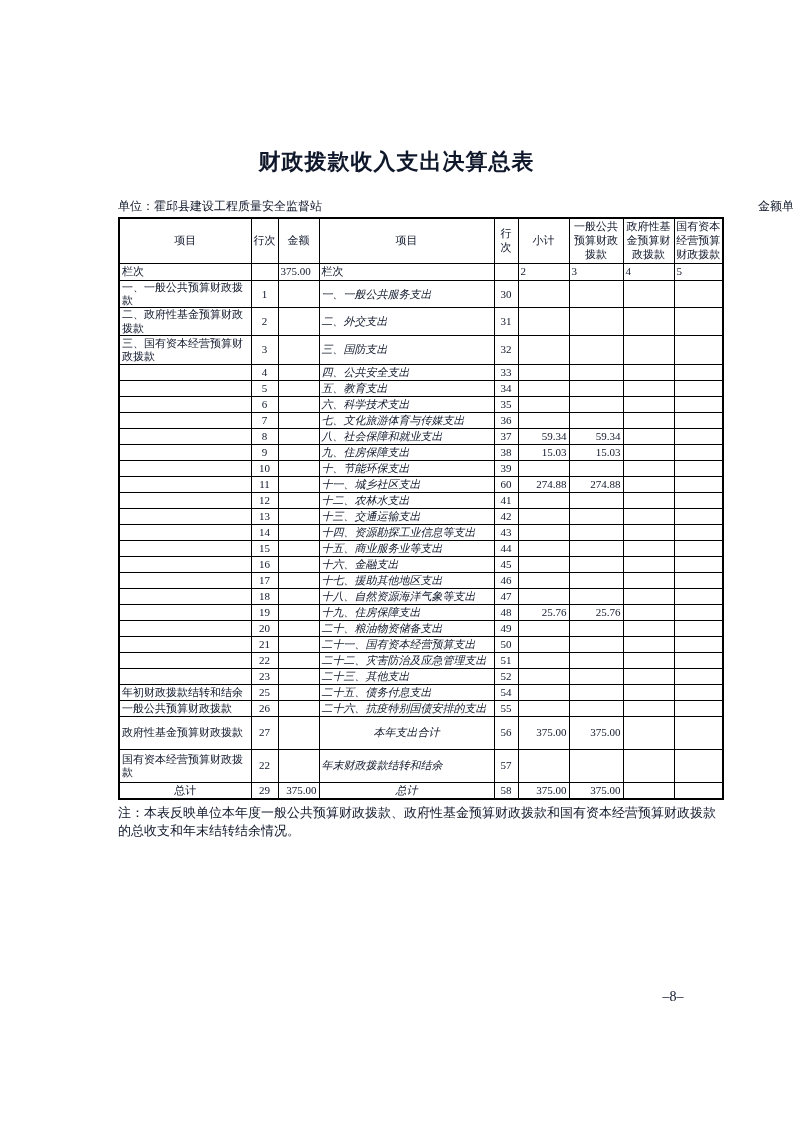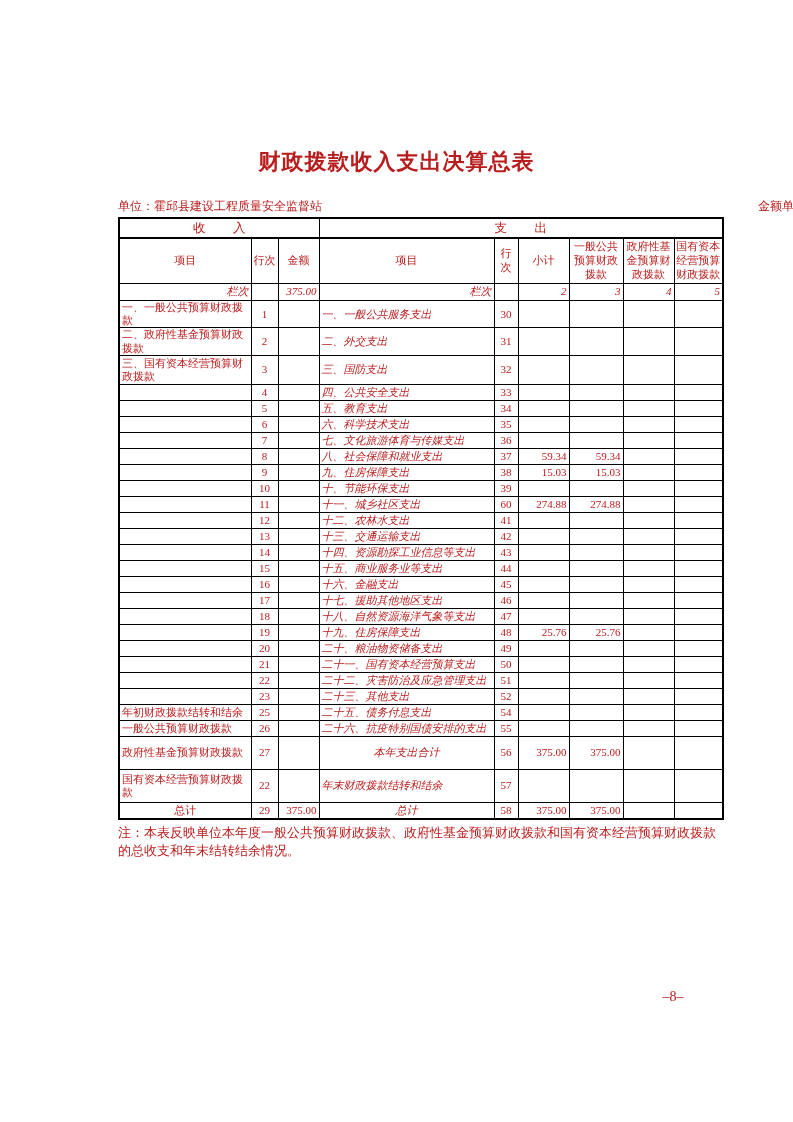--- a/index.html
+++ b/index.html
@@ -1,32 +1,32 @@
 <!DOCTYPE html>
 <html><head>
 <meta charset="utf-8">
 <style>
   html,body{margin:0;padding:0;background:#ffffff;}
-  .page{position:relative;width:793px;height:1122px;background:#fff;color:#b91c1c;
+  .page{position:relative;width:793px;height:1122px;background:#fff;color:#0f172a;
         font-family:"Liberation Serif","DejaVu Serif",serif;overflow:hidden;}
   .title{position:absolute;top:147px;left:0;width:100%;margin:0;text-align:center;
          font-family:"Liberation Sans","DejaVu Sans",sans-serif;font-weight:bold;
          font-size:22px;letter-spacing:1px;}
   .content{position:absolute;left:103px;top:181px;width:724px;margin-left:15px;}
   .code-line{text-align:right;font-size:11.5px;height:17px;line-height:17px;}
   .unit-line{display:flex;justify-content:space-between;font-size:12px;
              height:17px;line-height:17px;margin-bottom:2px;}
   table.main{border-collapse:collapse;table-layout:fixed;width:604px;
              border:2px solid #000;}
   table.main td,table.main th{border:1px solid #000;padding:0 2px;font-weight:normal;
              overflow:hidden;vertical-align:middle;font-size:11px;line-height:1.2;}
   tr.sec th{height:18px;font-size:12.5px;border-bottom:2px solid #000;text-align:center;}
   .sp{letter-spacing:2.2em;margin-right:-2.2em;}
   tr.colhead th{height:44px;font-size:11px;line-height:1.25;padding:0 1px;text-align:center;}
-  tr.lanci td{height:16px;text-align:right;font-style:italic;}
+  tr.lanci td{height:16px;text-align:left;}
   tbody td{height:15px;}
   tr.h30 td{height:28px;}
   tr.h34 td{height:32px;}
   .c-ii{font-size:10.4px;text-align:left;line-height:1.25;}
   .c-ei{font-size:10.5px;text-align:left;padding-left:1px;font-style:italic;}
   .num{text-align:right;padding-right:2px;}
   .ctr{text-align:center;}
   td.b{font-weight:bold;text-align:center;font-size:11.5px;}
   .ind{padding-left:12px;}
   .sep-l{border-left:2px solid #000;}
@@ -53,24 +53,20 @@
           <col style="width:27px">
           <col style="width:41px">
         <col style="width:175px">
           <col style="width:24px">
           <col style="width:51px">
         <col style="width:54px">
           <col style="width:51px">
           <col style="width:49px">
       </colgroup>
       <thead>
-        <tr class="sec">
-          <th colspan="3"><span class="sp">收入</span></th>
-          <th colspan="6" class="sep-l"><span class="sp">支出</span></th>
-        </tr>
         <tr class="colhead">
           <th>项目</th>
           <th>行次</th>
           <th>金额</th>
           <th class="sep-l">项目</th>
           <th>行次</th>
           <th>小计</th>
           <th>一般公共预算财政拨款</th>
           <th>政府性基金预算财政拨款</th>
           <th>国有资本经营预算财政拨款</th>

